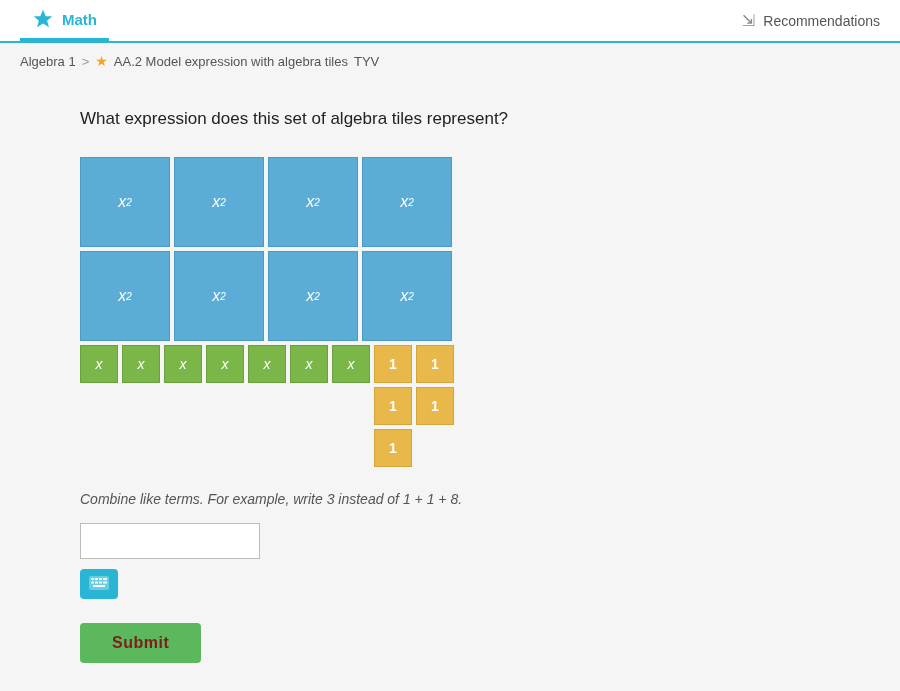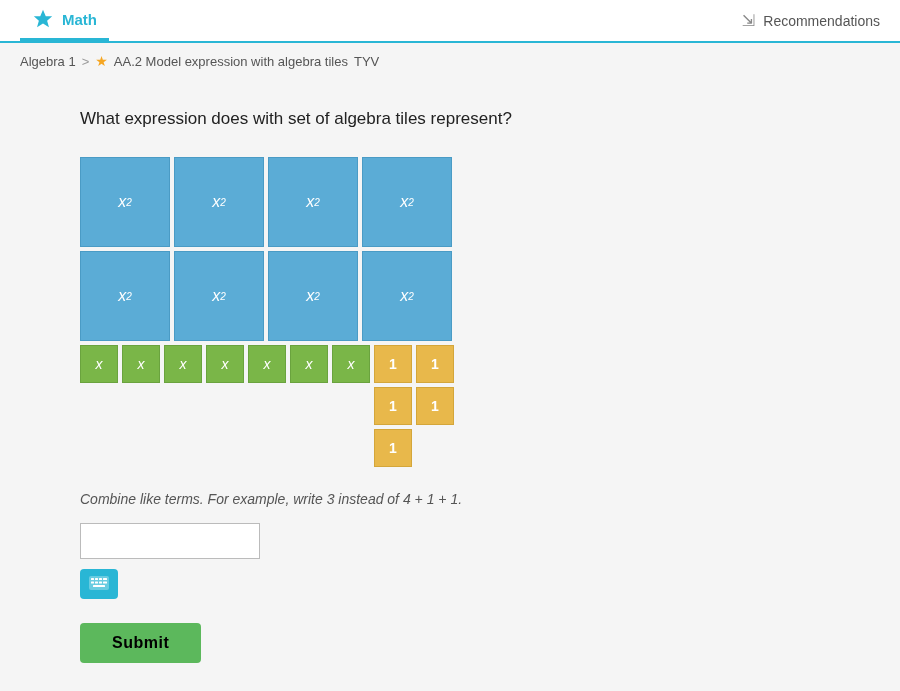--- a/index.html
+++ b/index.html
@@ -170,21 +170,21 @@
       height: 30px;
     }
     .keyboard-icon {
       color: #fff;
       font-size: 14px;
     }
 
     
     .submit-btn {
       background: #5cb85c;
-      color: #000000;
+      color: #7f1d1d;
       border: none;
       border-radius: 4px;
       padding: 11px 32px;
       font-size: 16px;
       font-weight: 600;
       cursor: pointer;
       letter-spacing: 0.5px;
     }
 
     sup { font-size: 10px; }
@@ -208,21 +208,21 @@
 <div class="breadcrumb">
   <span>Algebra 1</span>
   <span class="breadcrumb-separator">&gt;</span>
   <span class="breadcrumb-star">★</span>
   <span>AA.2 Model expression with algebra tiles</span>
   <span>TYV</span>
 </div>
 
 <div class="main">
 
-  <div class="question-text">What expression does with set of algebra tiles represent?</div>
+  <div class="question-text">What expression does this set of algebra tiles represent?</div>
 
   
   <div class="tiles-container">
 
     <div class="tiles-row">
       <div class="tile-x2">x<sup>2</sup></div>
       <div class="tile-x2">x<sup>2</sup></div>
       <div class="tile-x2">x<sup>2</sup></div>
       <div class="tile-x2">x<sup>2</sup></div>
     </div>
@@ -250,21 +250,21 @@
       </div>
       <div style="display:flex; flex-direction:column; gap:4px;">
         <div class="tile-1">1</div>
         <div class="tile-1">1</div>
       </div>
     </div>
 
   </div>
 
   
-  <div class="hint-text">Combine like terms. For example, write 3 instead of 4 + 1 + 1.</div>
+  <div class="hint-text">Combine like terms. For example, write 3 instead of 1 + 1 + 8.</div>
 
   
   <input class="answer-input" type="text" value="" placeholder="" style="">
 
   
   <button class="keyboard-btn">
     <span class="keyboard-icon">
       <svg width="20" height="14" viewBox="0 0 20 14" fill="white">
         <rect x="0" y="0" width="20" height="14" rx="2" fill="white" opacity="0.3"></rect>
         <rect x="2" y="2" width="3" height="2" rx="0.5" fill="white"></rect>

